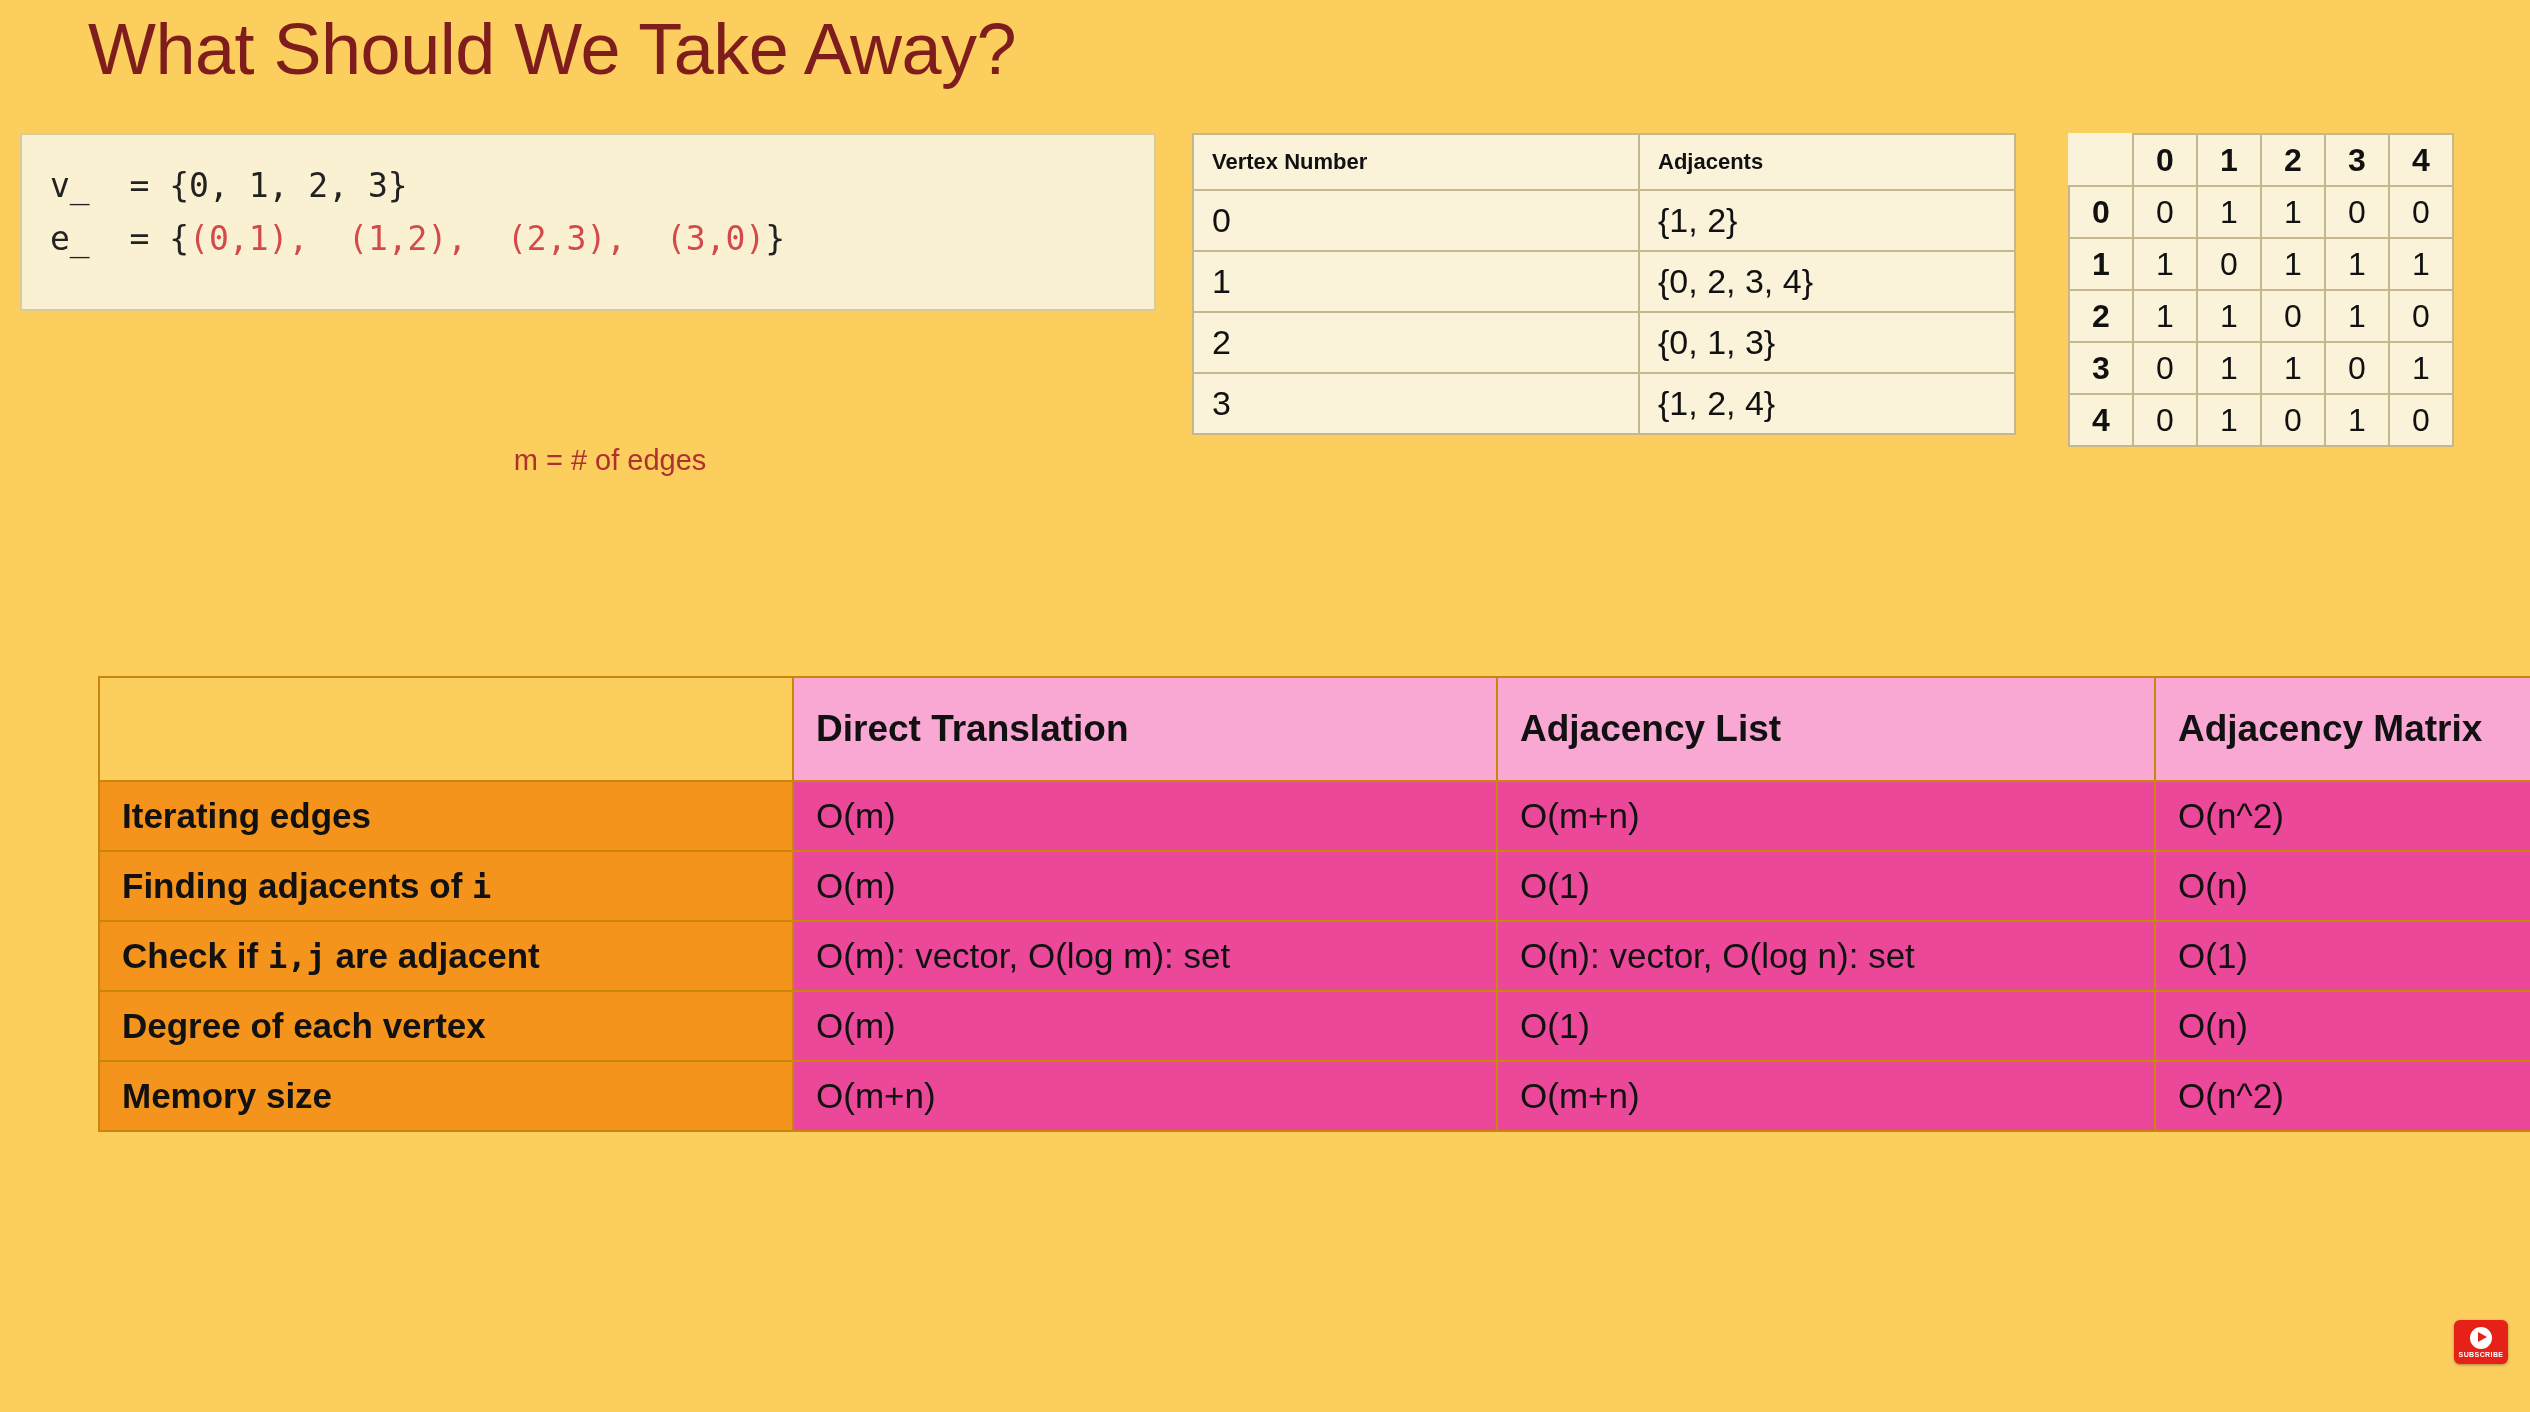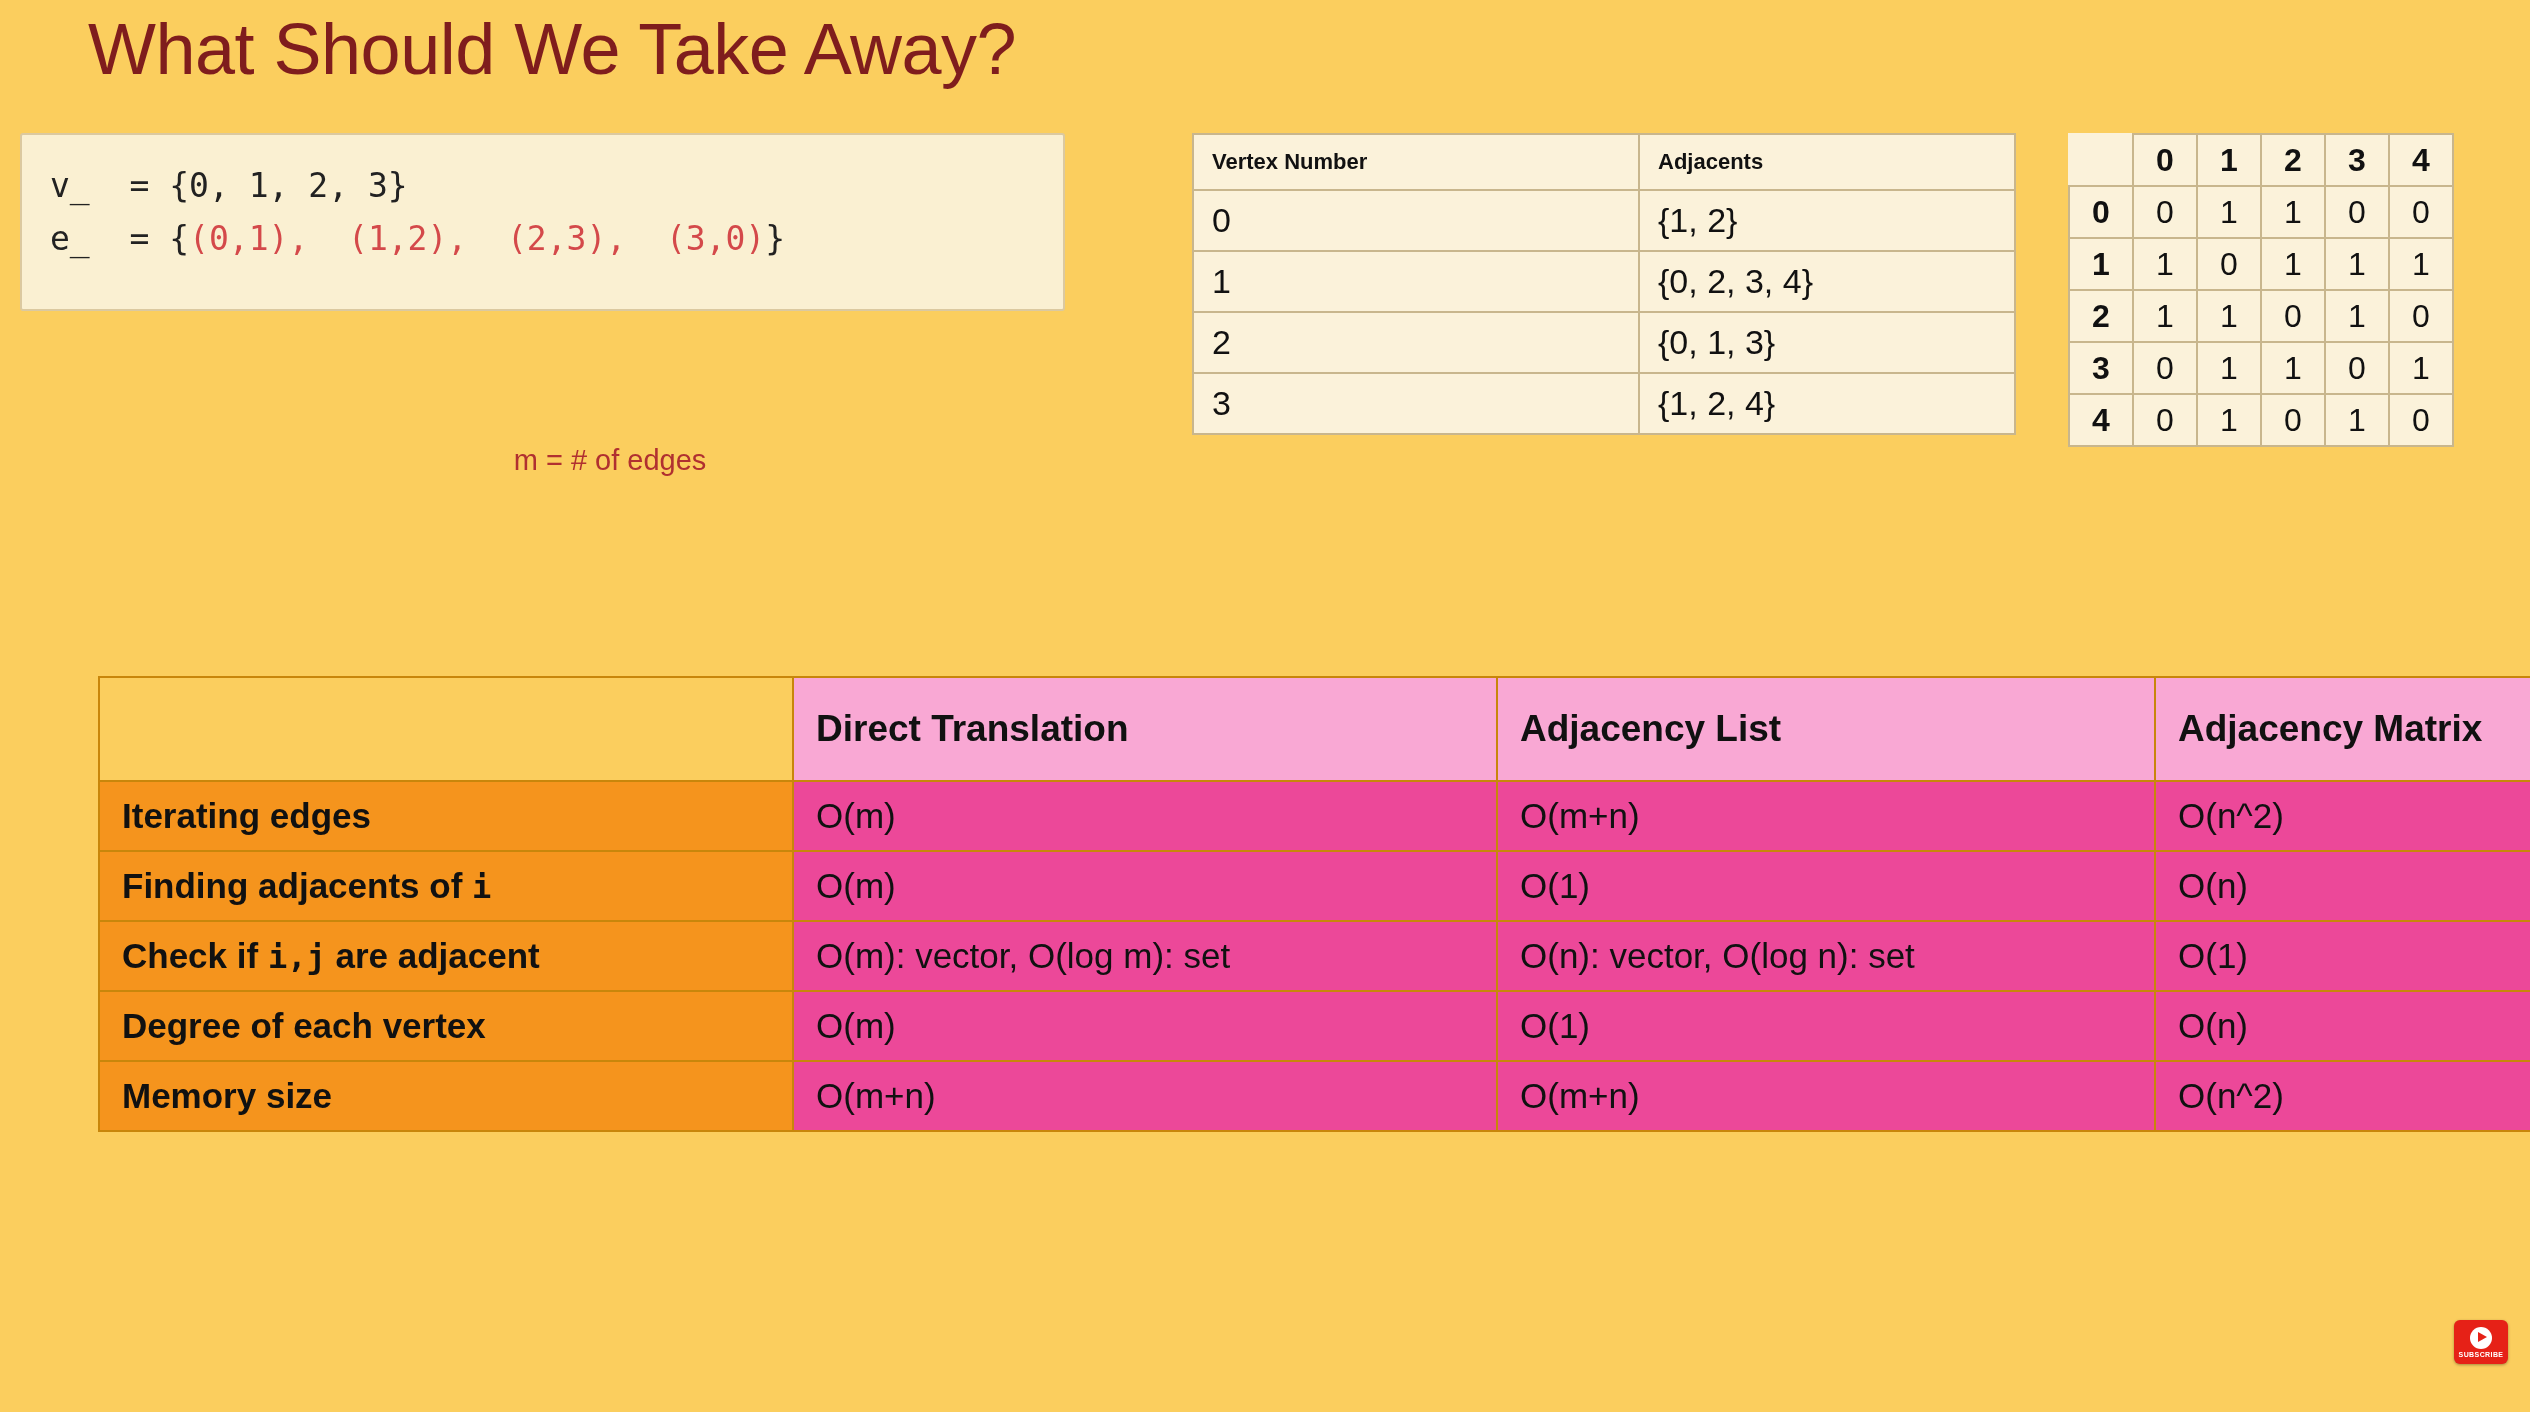--- a/index.html
+++ b/index.html
@@ -25,21 +25,21 @@
     color: #7f1d1d;
     letter-spacing: -0.5px;
     white-space: nowrap;
   }
 
   
   #code-block {
     position: absolute;
     left: 20px;
     top: 133px;
-    width: 1045px;
+    width: 1136px;
     height: 178px;
     background: #FAF0D2;
     border: 2px solid #DBC9A0;
     border-radius: 3px;
     box-sizing: border-box;
     padding: 24px 28px;
     font-family: "DejaVu Sans Mono", monospace;
     font-size: 33px;
     line-height: 1.62;
     color: #222222;

